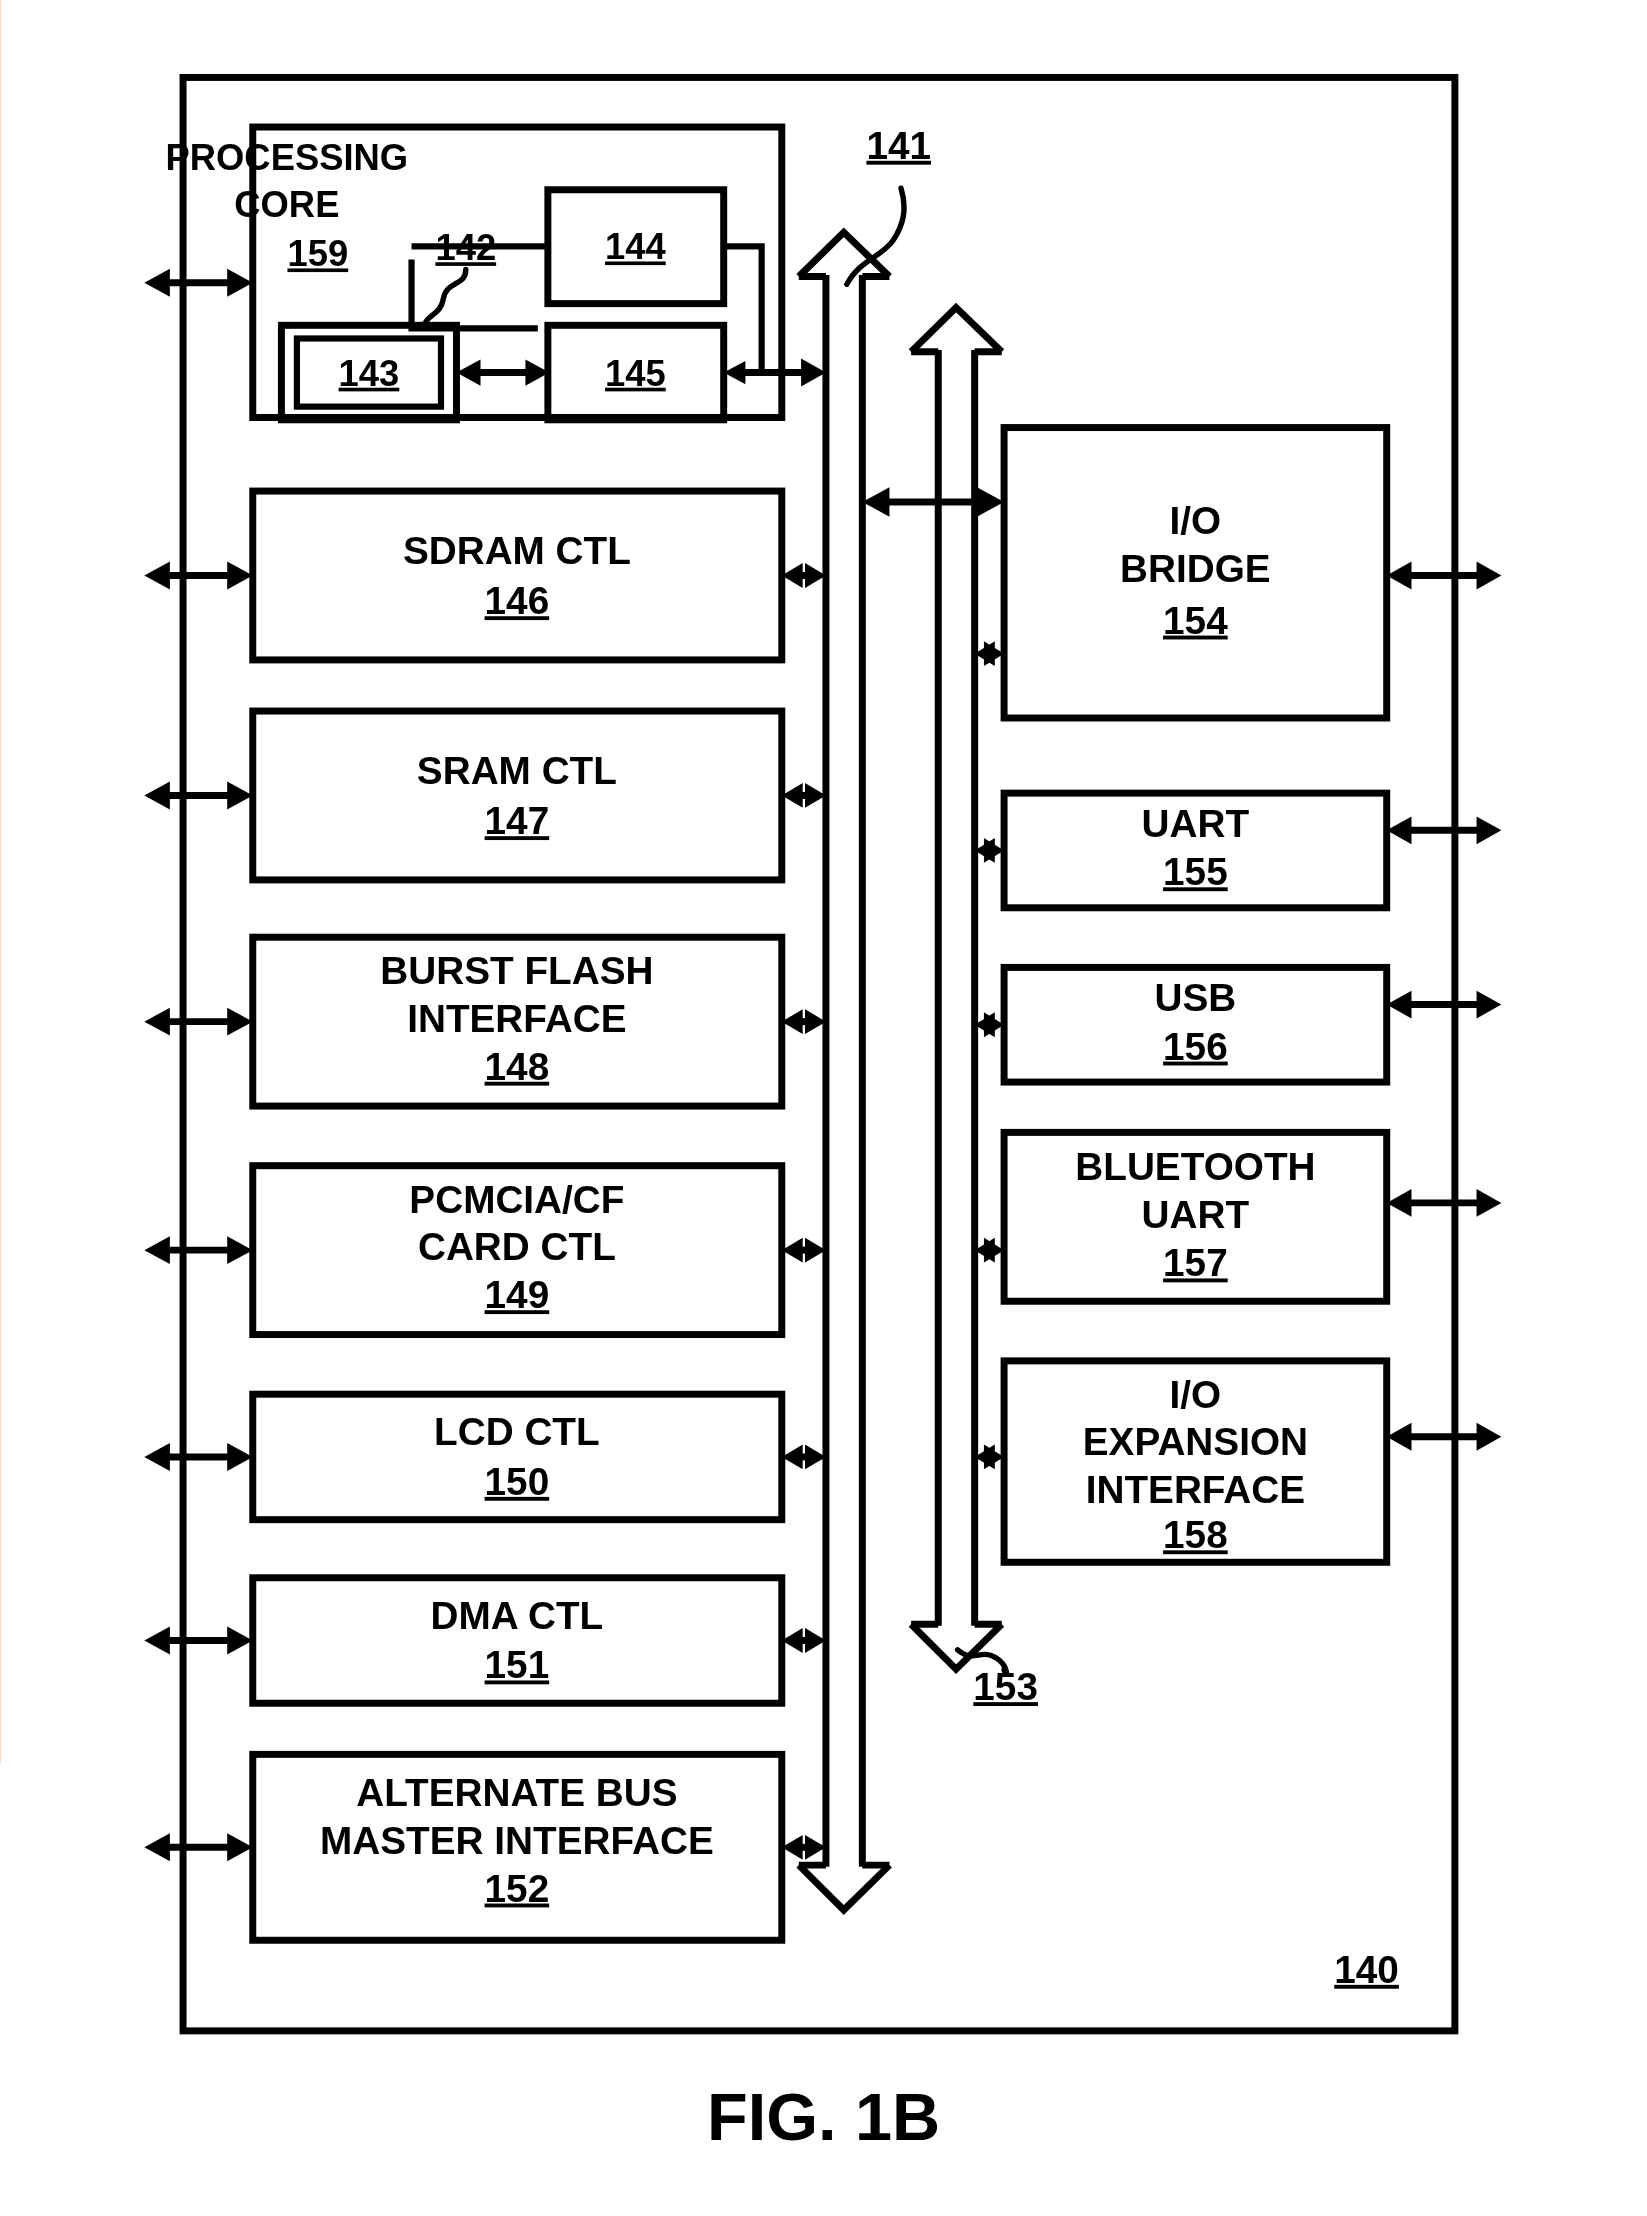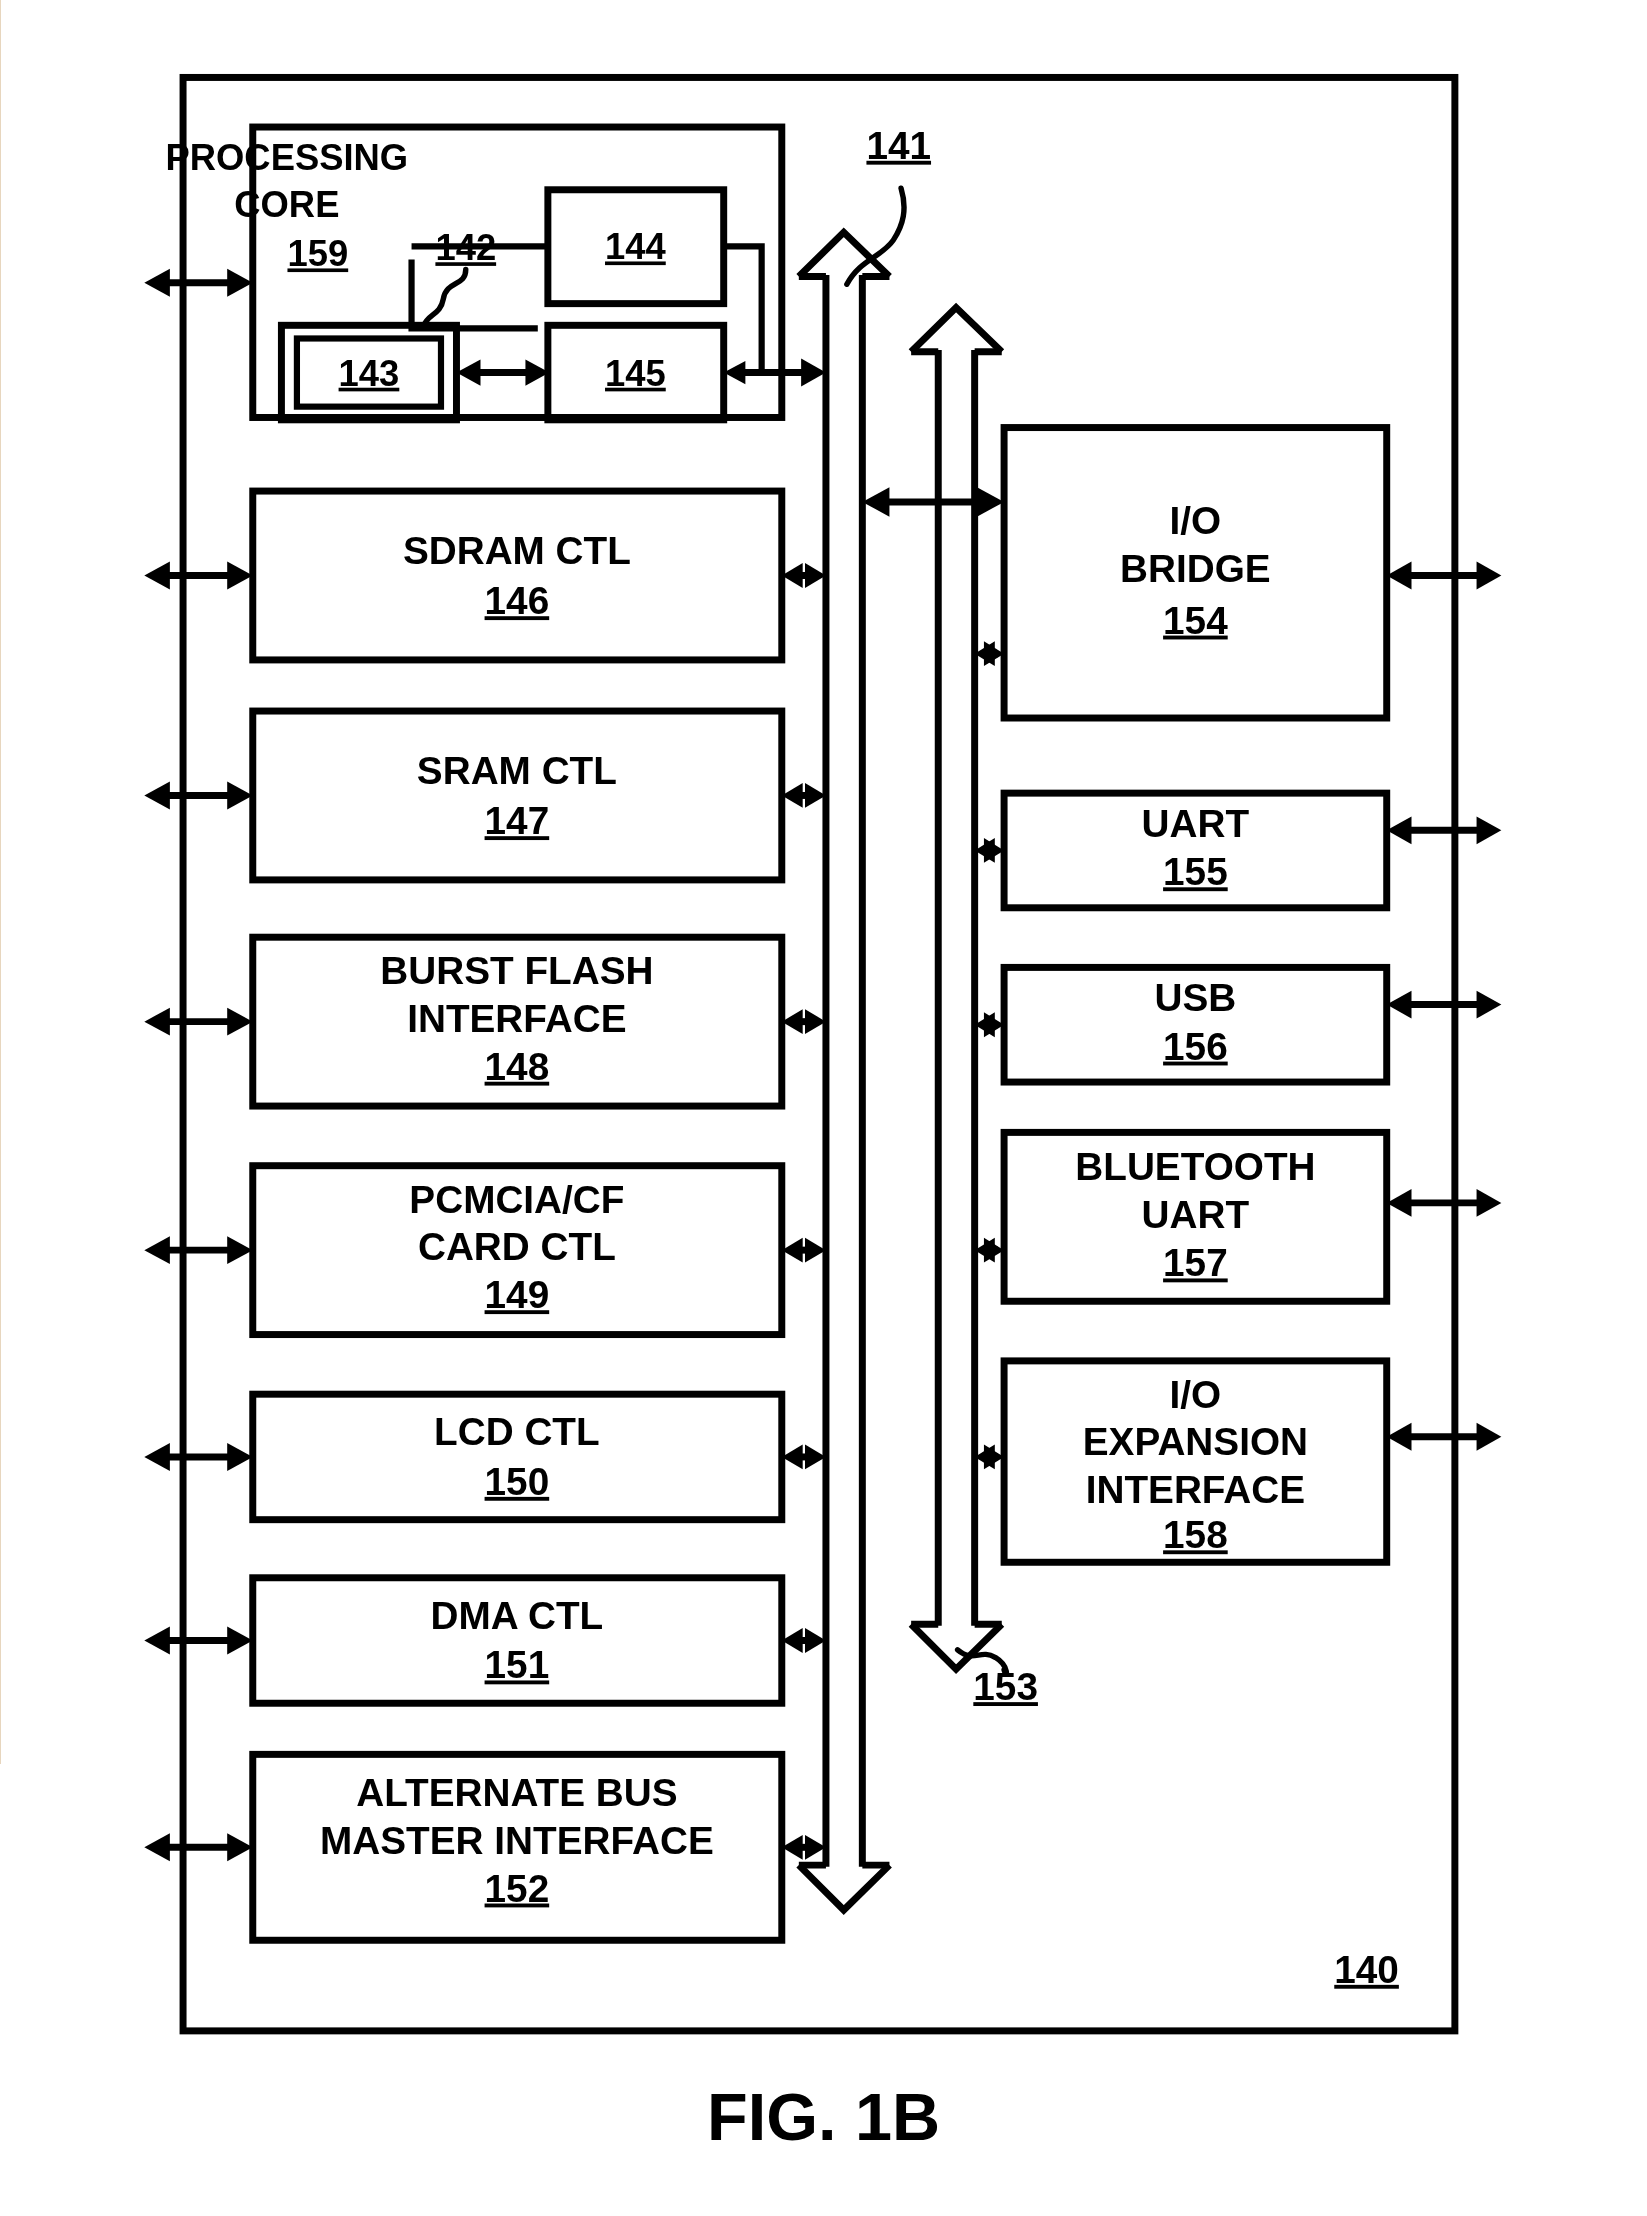--- a/index.html
+++ b/index.html
@@ -1,17 +1,17 @@
 <!DOCTYPE html>
 <html style="font-size:12.4px"><head>
 <meta charset="utf-8">
 <style>
   html,body{margin:0;padding:0;background:#ffffff;}
   body{width:1648px;height:2216px;font-family:"Liberation Sans",sans-serif;}
-  #fig{position:relative;width:1648px;height:1764px;background:#a16207;text-decoration:underline;}
+  #fig{position:relative;width:1648px;height:1764px;background:#f97316;text-decoration:underline;}
   svg{display:block;}
   .blktext{font-family:"Liberation Sans",sans-serif;font-weight:bold;text-anchor:middle;fill:#000;}
   .reftext{font-family:"Liberation Sans",sans-serif;font-weight:bold;text-anchor:middle;fill:#000;text-decoration:underline;}
   .captext{font-family:"Liberation Sans",sans-serif;font-weight:bold;text-anchor:middle;fill:#000;}
 </style>
 </head>
 <body>
 
 <div id="fig">
 <svg width="1648" height="2216" viewBox="0 0 2127 2861" xmlns="http://www.w3.org/2000/svg">

